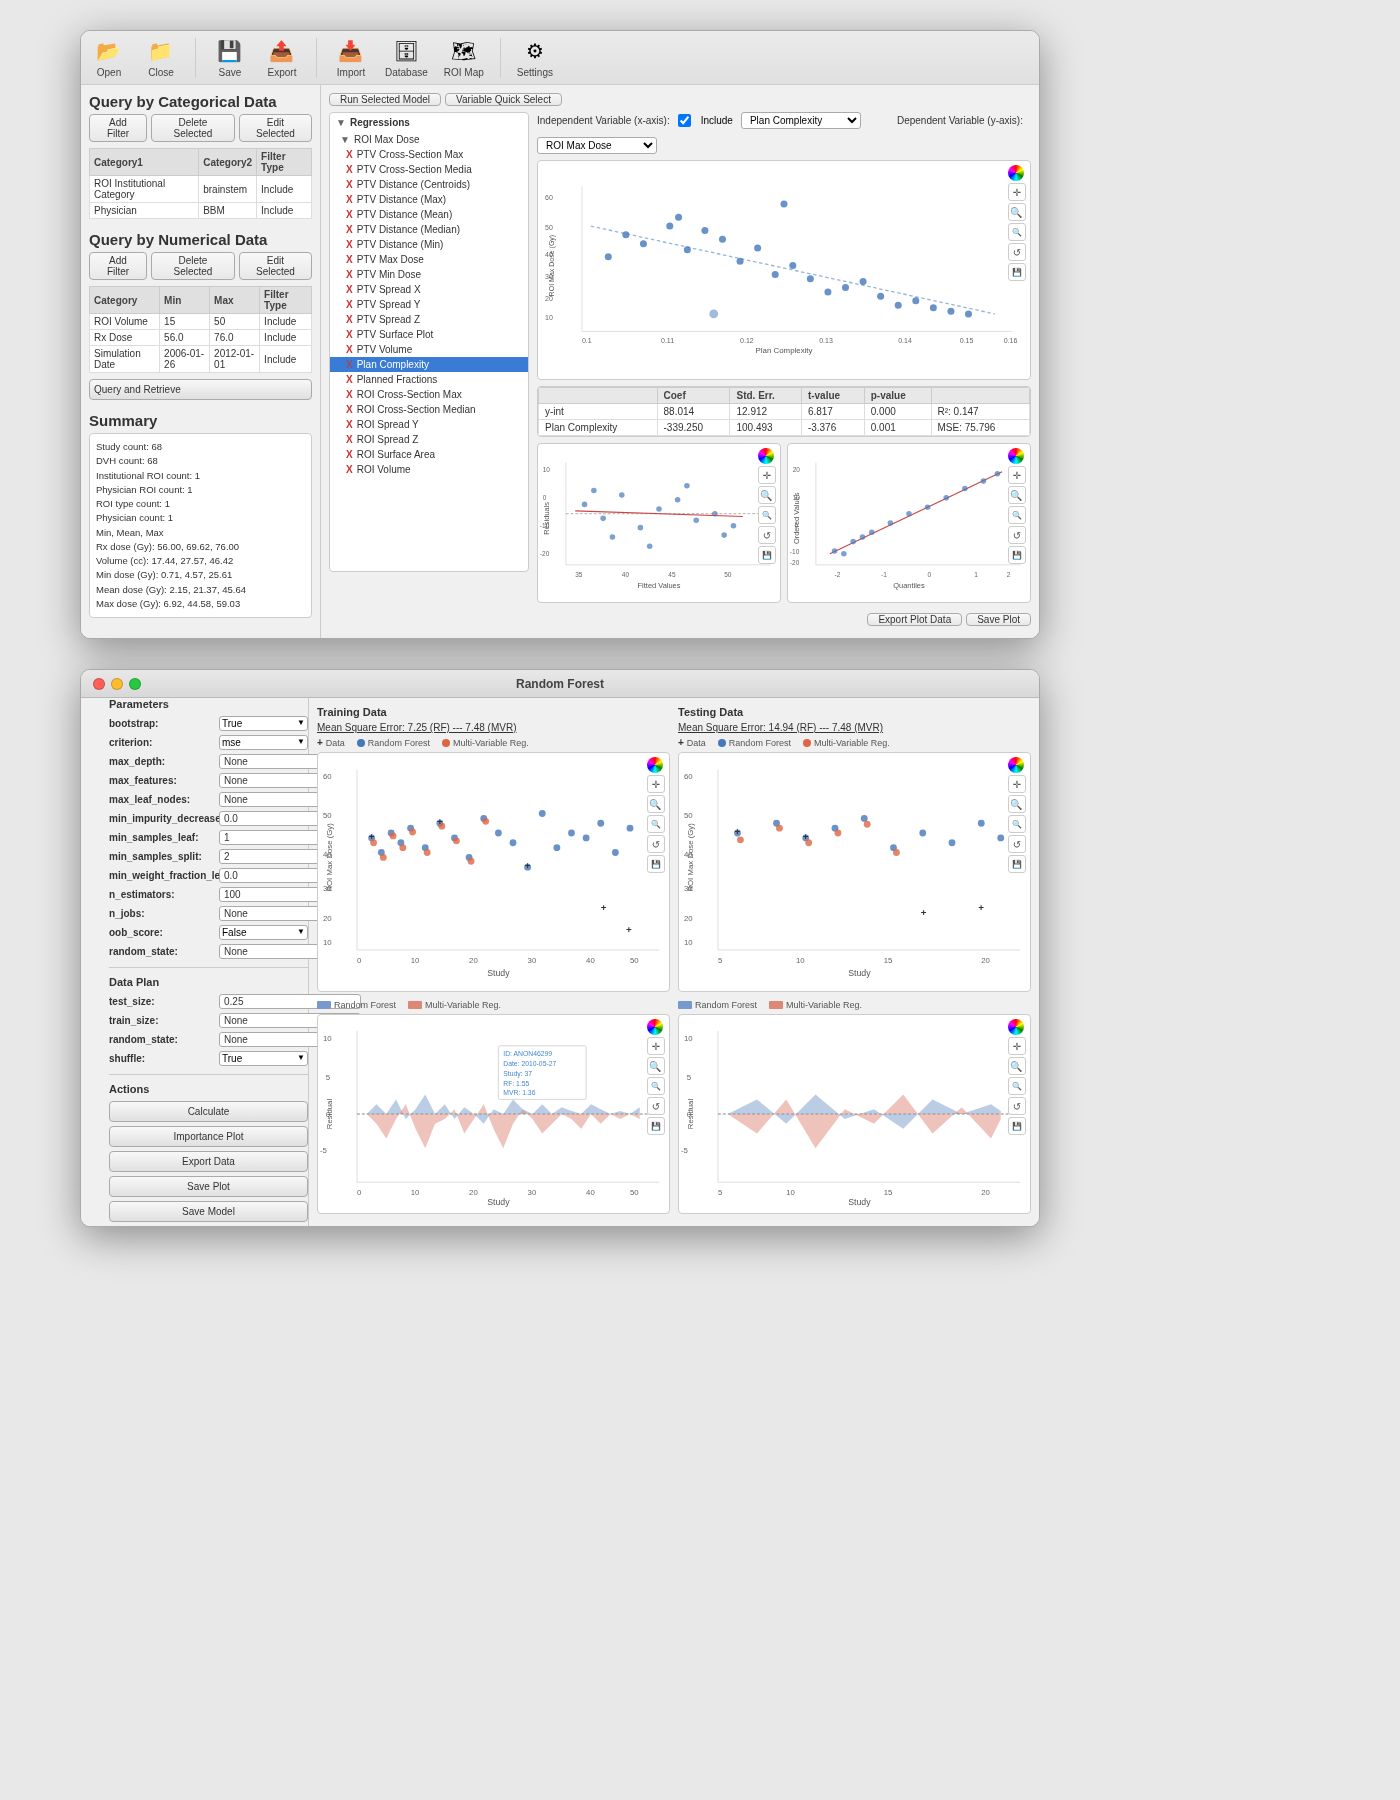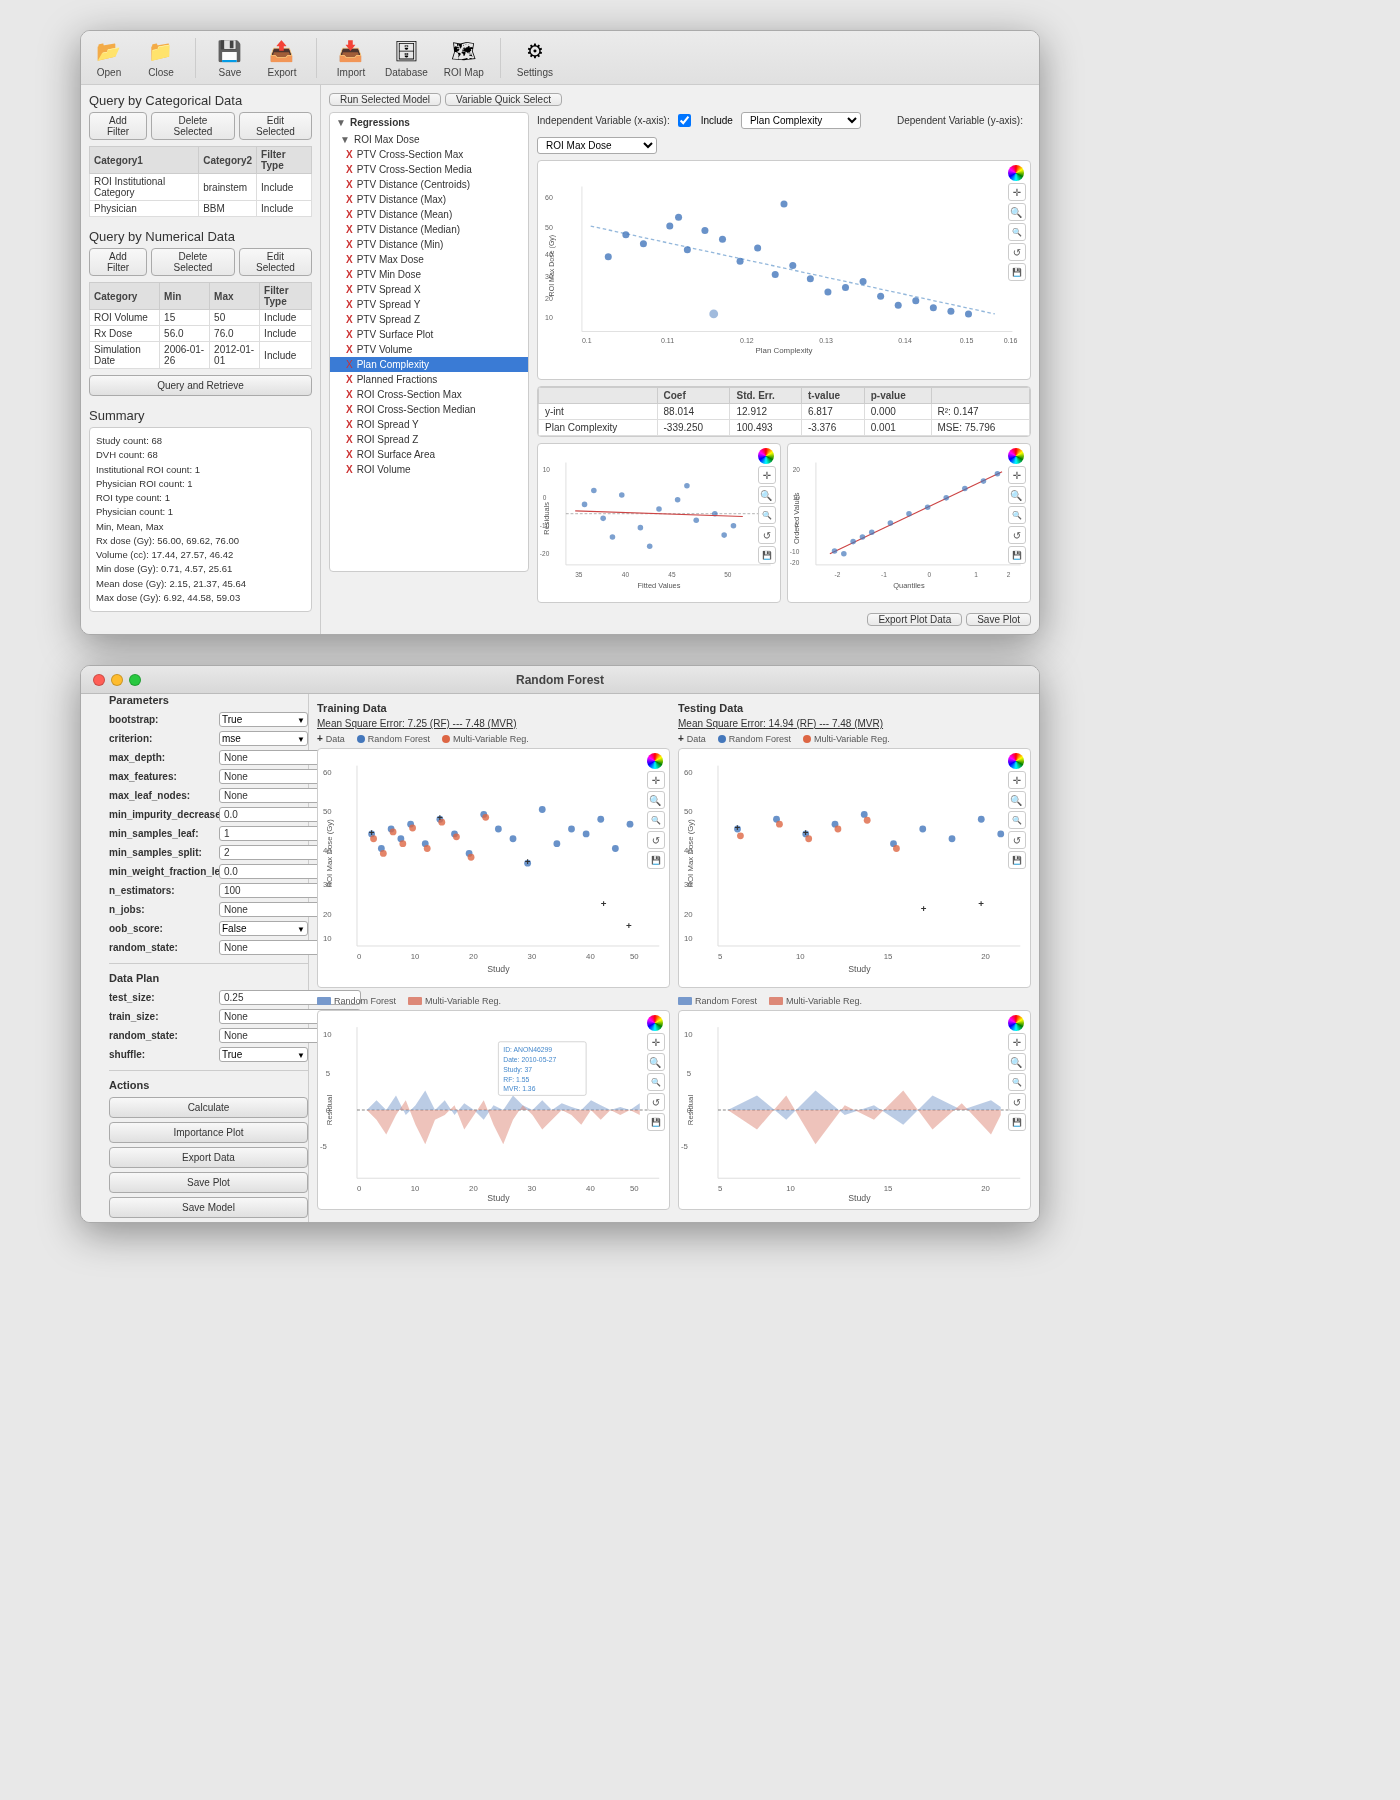--- a/index.html
+++ b/index.html
@@ -140,22 +140,22 @@
       padding: 8px;
       border-right: 1px solid #ccc;
       flex-shrink: 0;
     }
 
     .panel-section {
       margin-bottom: 12px;
     }
 
     .panel-title {
-      font-size: 13px;
-      font-weight: 400;
+      font-size: 15px;
+      font-weight: 700;
       margin-bottom: 4px;
       color: #333;
     }
 
     .filter-buttons {
       display: flex;
       gap: 4px;
       margin-bottom: 6px;
     }
 
@@ -194,21 +194,21 @@
     .query-btn {
       display: block;
       width: 100%;
       padding: 4px;
       margin-top: 6px;
       font-size: 10px;
       background: linear-gradient(to bottom, #f8f8f8, #e0e0e0);
       border: 1px solid #aaa;
       border-radius: 4px;
       cursor: pointer;
-      text-align: center;
+      text-align: left;
       color: #333;
     }
 
     .summary-box {
       background: #fff;
       border: 1px solid #ccc;
       border-radius: 4px;
       padding: 6px;
       font-size: 9.5px;
       color: #333;
@@ -463,21 +463,21 @@
     }
 
     .param-select {
       flex: 1;
       font-size: 10px;
       border: 1px solid #aaa;
       border-radius: 3px;
       padding: 1px 2px;
       background: #fff;
       display: flex;
-      align-items: flex-end;
+      align-items: flex-start;
       justify-content: space-between;
     }
 
     .param-sep {
       border: none;
       border-top: 1px solid #ccc;
       margin: 8px 0;
     }
 
     .action-btn {

